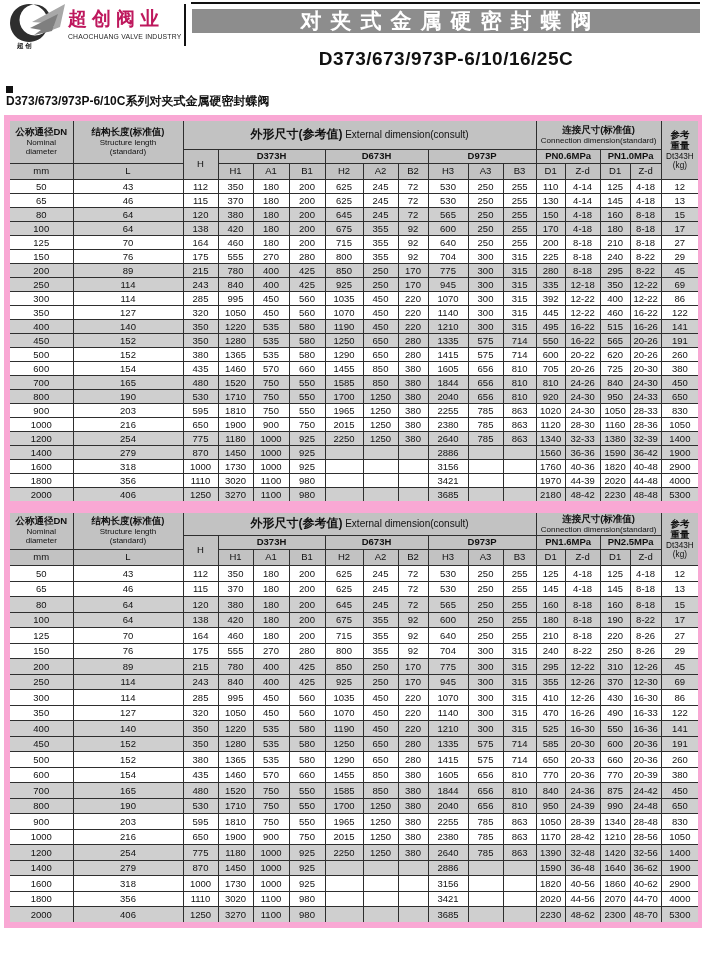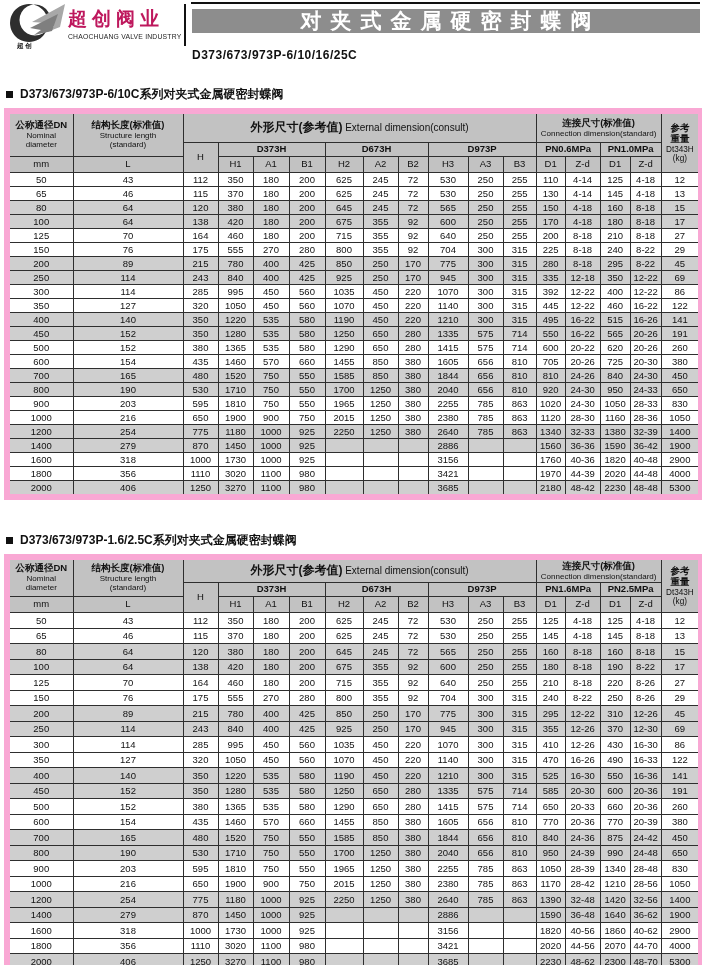--- a/index.html
+++ b/index.html
@@ -9,26 +9,26 @@
   
   .logo-mark{position:absolute;left:8px;top:2px;width:58px;height:48px;}
   .logo-text{position:absolute;left:68px;top:9px;width:118px;}
   .logo-cn{font-size:19px;font-weight:bold;letter-spacing:5px;color:#be185d;line-height:1.1;white-space:nowrap;}
   .logo-en{font-size:6.8px;letter-spacing:.2px;color:#222;margin-top:3px;white-space:nowrap;}
   .logo-divider{position:absolute;left:184px;top:4px;width:2px;height:42px;background:#111;}
   .top-rule{position:absolute;left:191px;top:2px;width:509px;height:2px;background:#111;}
   .banner{position:absolute;left:192px;top:9px;width:508px;height:24px;background:#8d8d8d;
           display:flex;align-items:center;justify-content:center;}
   .banner-text{color:#fff;font-size:21px;font-weight:bold;letter-spacing:9px;text-indent:9px;white-space:nowrap;}
-  .subtitle{position:absolute;left:192px;top:48px;width:508px;text-align:left;
-            font-size:12px;font-weight:bold;letter-spacing:.5px;}
+  .subtitle{position:absolute;left:192px;top:48px;width:508px;text-align:center;
+            font-size:19px;font-weight:bold;letter-spacing:.5px;}
 
   
   .content{position:absolute;left:4px;top:86px;width:694px;}
-  .sec-title{display:flex;align-items:center;font-size:12px;font-weight:bold;margin:0 0 5px 2px;white-space:nowrap;}
+  .sec-title{display:flex;font-size:12px;font-weight:bold;margin:0 0 5px 2px;white-space:nowrap;flex-direction:column;}
   .sec-title .bullet{display:inline-block;width:7px;height:7px;background:#111;margin-right:7px;flex:0 0 auto;}
   .sec2{margin-top:32px;}
 
   table{border-collapse:collapse;table-layout:fixed;width:694px;border:6px solid #f9a8d4;padding-left:39px;}
   th,td{border:1px solid #2e2e2e;text-align:center;vertical-align:middle;padding:0;
         overflow:hidden;white-space:nowrap;}
   thead th{background:#c2c2c2;font-size:9.5px;font-weight:normal;line-height:1.15;}
   .hdr-cn{display:block;font-weight:bold;font-size:9.5px;}
   .hdr-en{display:block;font-weight:normal;font-size:8px;}
   .inline-cn{font-weight:bold;font-size:12px;}
@@ -580,24 +580,20 @@
             <td></td>
             <td>2180</td>
             <td>48-42</td>
             <td>2230</td>
             <td>48-48</td>
             <td>5300</td>
           </tr>
         </tbody>
     </table>
 
-    <div class="sec-title sec2">
-      <span class="bullet"></span>
-      <span>D373/673/973P-1.6/2.5C系列对夹式金属硬密封蝶阀</span>
-    </div>
 
     <table class="t2">
       <colgroup>
         <col style="width:66px">
           <col style="width:110px">
           <col style="width:35px">
         <col style="width:35px">
           <col style="width:36px">
           <col style="width:36px">
         <col style="width:38px">

